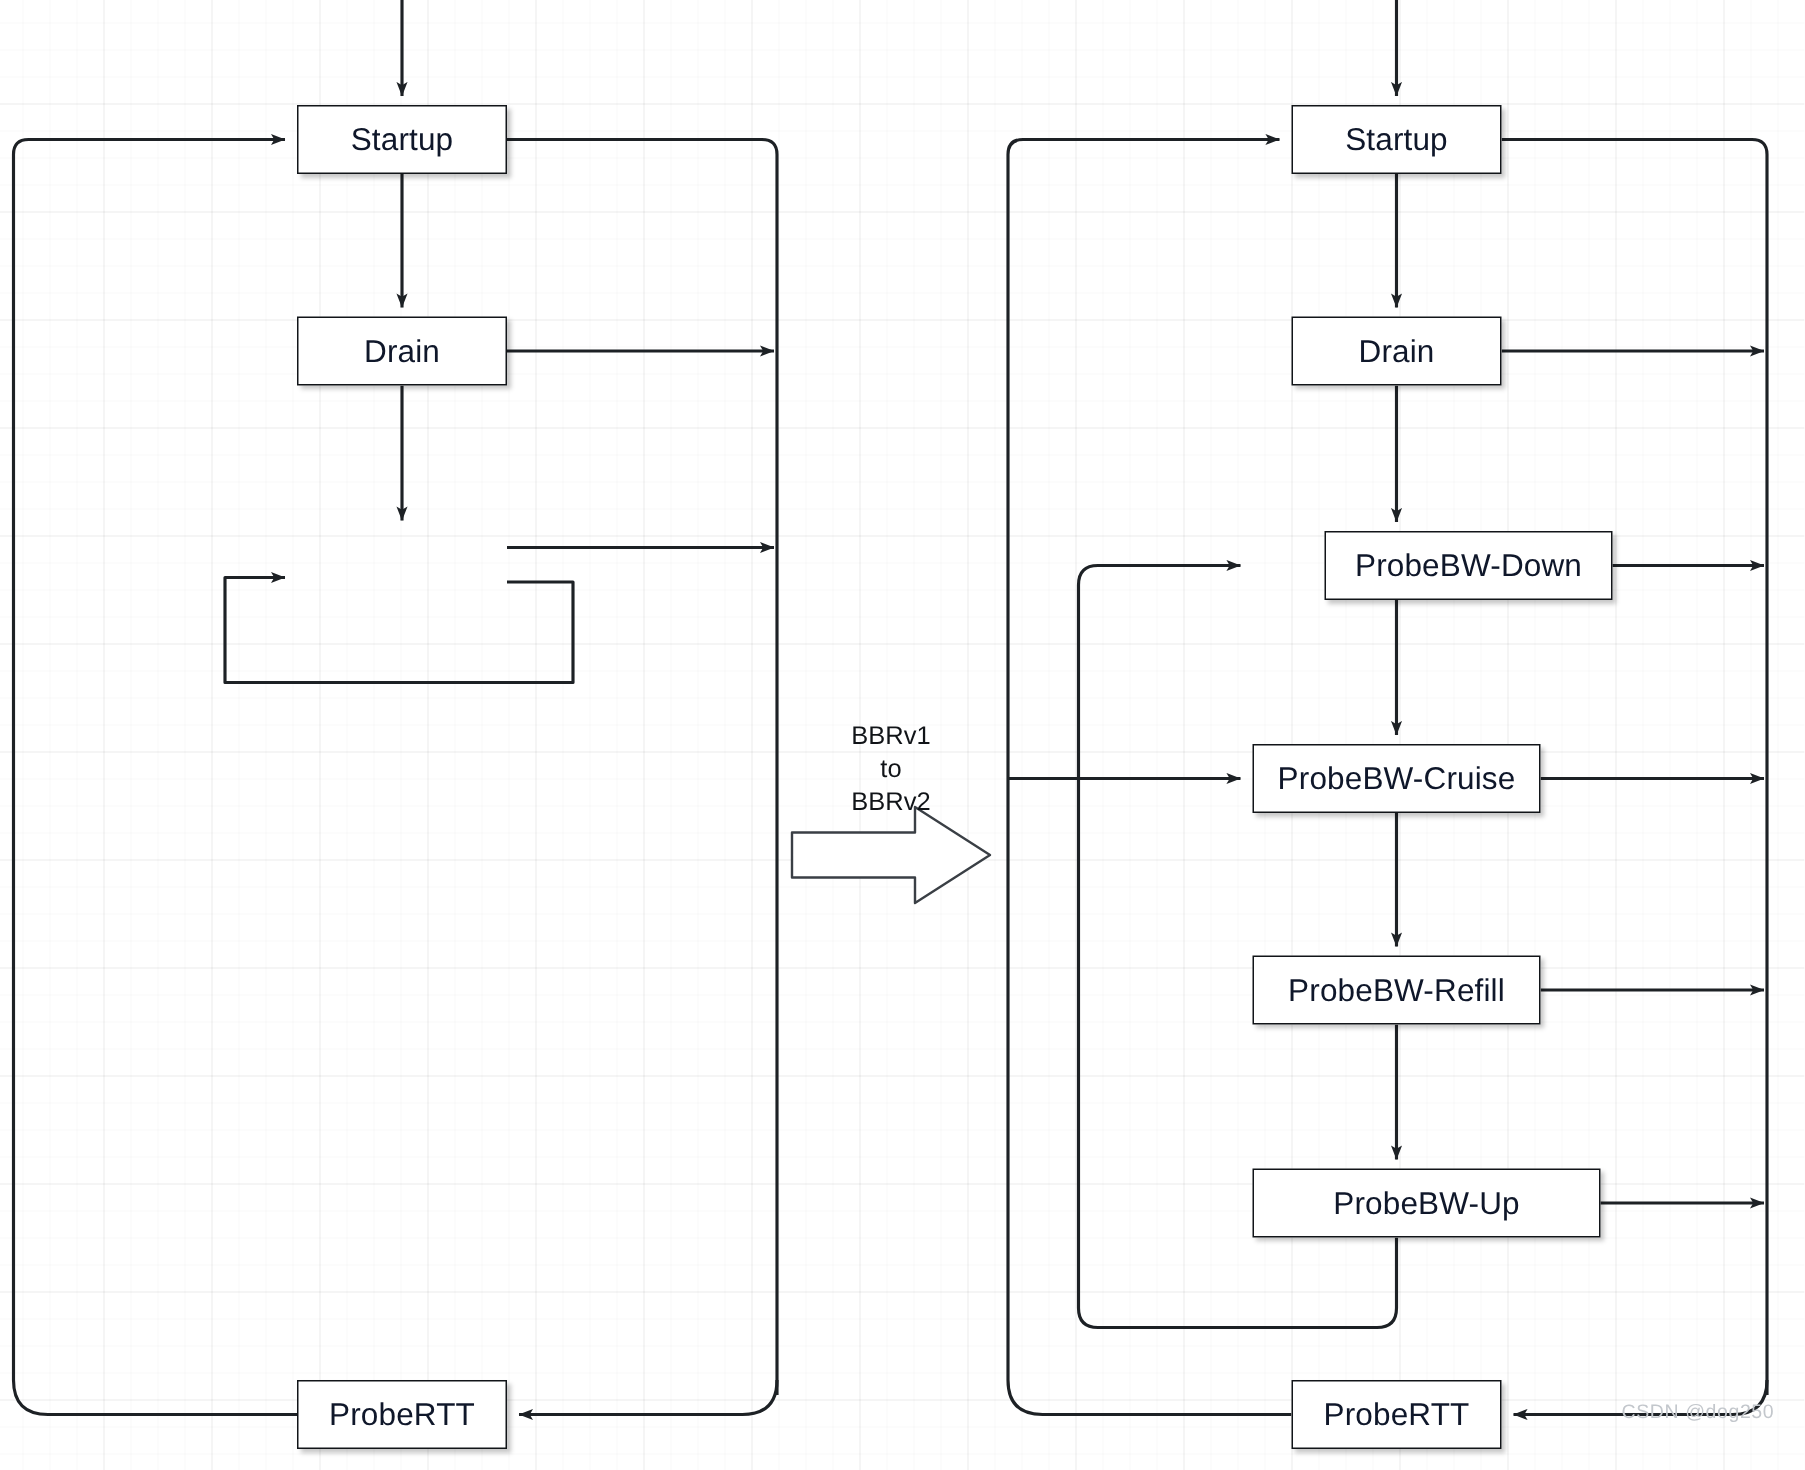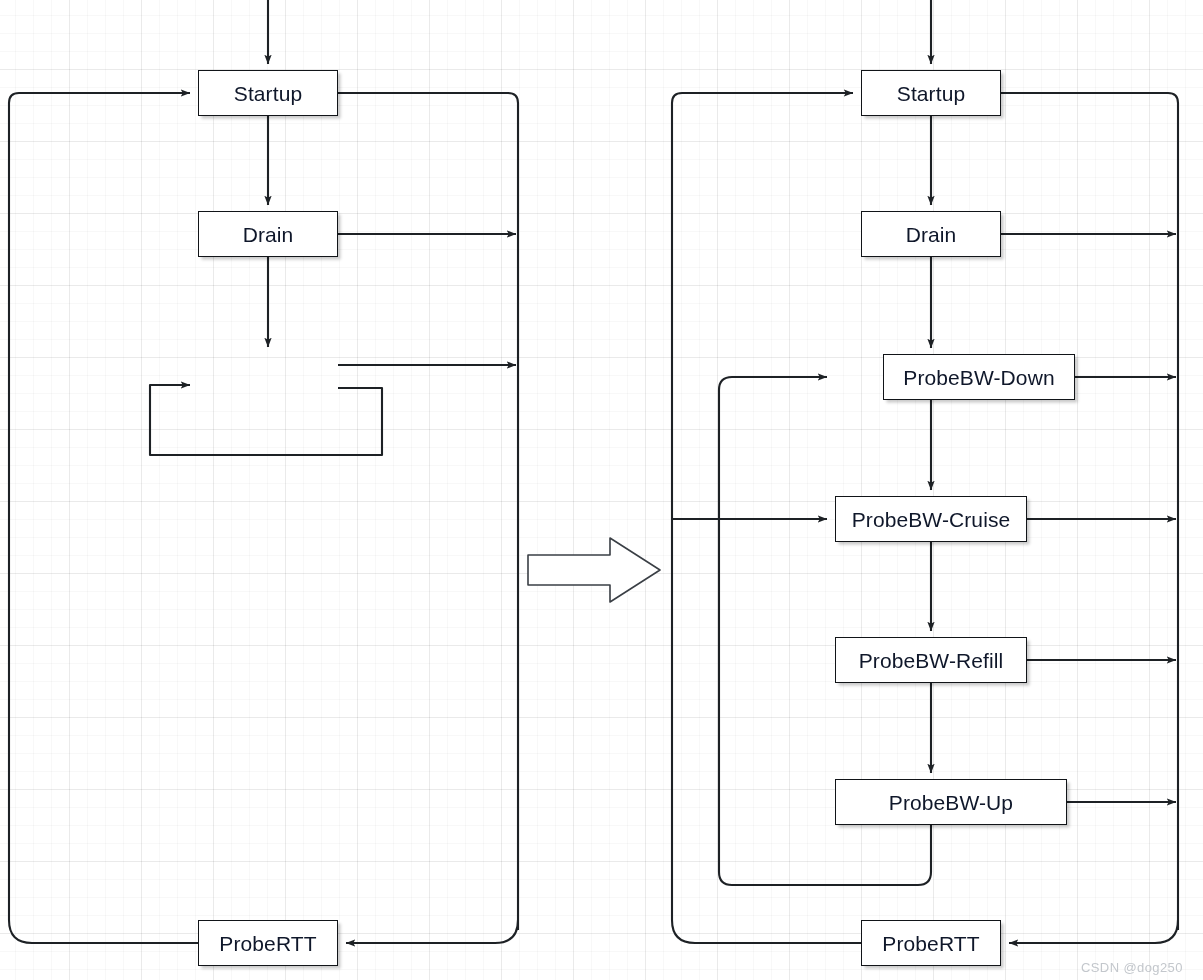--- a/index.html
+++ b/index.html
@@ -136,20 +136,25 @@
   <div class="node" style="left:198px; top:70px; width:140px; height:46px;">
     <span>Startup</span>
   </div>
   <div class="node" style="left:198px; top:211px; width:140px; height:46px;">
     <span>Drain</span>
   </div>
   <div class="node" style="left:198px; top:920px; width:140px; height:46px;">
     <span>ProbeRTT</span>
   </div>
 
+  <div class="xform-label" style="left:528px; top:480px; width:132px;">
+    <div>BBRv1</div>
+    <div>to</div>
+    <div>BBRv2</div>
+  </div>
 
   <div class="node" style="left:861px; top:70px; width:140px; height:46px;">
     <span>Startup</span>
   </div>
   <div class="node" style="left:861px; top:211px; width:140px; height:46px;">
     <span>Drain</span>
   </div>
   <div class="node" style="left:835px; top:354px; width:192px; height:46px;margin-left:48px;">
     <span>ProbeBW-Down</span>
   </div>
@@ -159,15 +164,15 @@
   <div class="node" style="left:835px; top:496px; width:192px; height:46px;">
     <span>ProbeBW-Cruise</span>
   </div>
   <div class="node" style="left:835px; top:779px; width:232px; height:46px;">
     <span>ProbeBW-Up</span>
   </div>
   <div class="node" style="left:861px; top:920px; width:140px; height:46px;">
     <span>ProbeRTT</span>
   </div>
 
-  <div class="watermark" style="left:1081px; top:960px;">CSDN @dog250</div>
+  <div class="watermark" style="left:1081px; top:933px;">CSDN @dog250</div>
 
 </div>
 
 </body></html>

